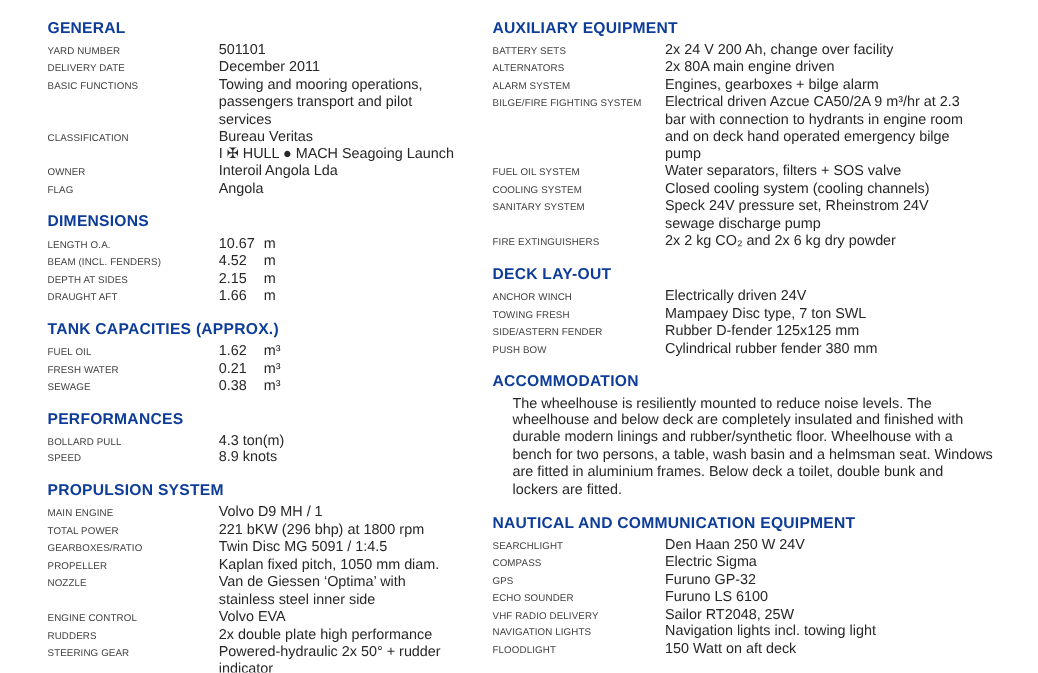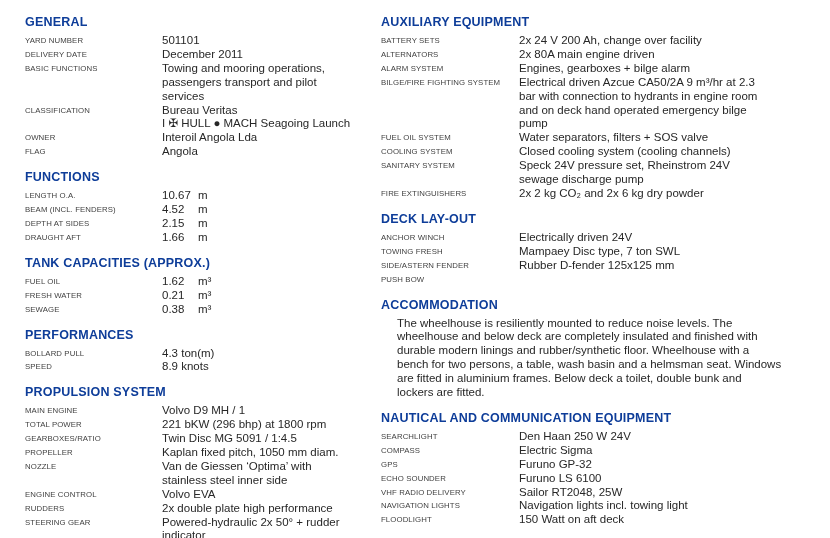--- a/index.html
+++ b/index.html
@@ -9,21 +9,21 @@
   }
   html,body{margin:0;padding:0;background:#ffffff;}
   body{
     width:830px;height:538px;overflow:hidden;
     font-family:"Liberation Sans","DejaVu Sans",sans-serif;
     color:var(--text);
   }
   .page{
     box-sizing:border-box;
     width:830px;height:414px;
-    padding:15px 0 0 25px;
+    padding:15px 0 0 38px;
     display:flex;
     background:#ffffff;
   }
   .col{flex:none;}
   .col-left{width:356px;}
   .col-right{width:436px;}
   .section{margin-bottom:11px;}
   .sec-title{
     font-size:12.5px;font-weight:bold;letter-spacing:.2px;
     color:var(--accent);
@@ -78,21 +78,21 @@
         <div class="row">
           <div class="label">OWNER</div>
           <div class="value">Interoil Angola Lda</div>
         </div>
         <div class="row">
           <div class="label">FLAG</div>
           <div class="value">Angola</div>
         </div>
       </section>
       <section class="section">
-        <h2 class="sec-title">FUNCTIONS</h2>
+        <h2 class="sec-title">DIMENSIONS</h2>
         <div class="row">
           <div class="label">LENGTH O.A.</div>
           <div class="value"><span class="num">10.67</span><span class="unit">m</span></div>
         </div>
         <div class="row">
           <div class="label">BEAM (INCL. FENDERS)</div>
           <div class="value"><span class="num">4.52</span><span class="unit">m</span></div>
         </div>
         <div class="row">
           <div class="label">DEPTH AT SIDES</div>
@@ -216,20 +216,21 @@
         <div class="row">
           <div class="label">TOWING FRESH</div>
           <div class="value">Mampaey Disc type, 7 ton SWL</div>
         </div>
         <div class="row">
           <div class="label">SIDE/ASTERN FENDER</div>
           <div class="value">Rubber D-fender 125x125 mm</div>
         </div>
         <div class="row">
           <div class="label">PUSH BOW</div>
+          <div class="value">Cylindrical rubber fender 380 mm</div>
         </div>
       </section>
       <section class="section">
         <h2 class="sec-title">ACCOMMODATION</h2>
         <p class="para">The wheelhouse is resiliently mounted to reduce noise levels. The
 wheelhouse and below deck are completely insulated and finished with
 durable modern linings and rubber/synthetic floor. Wheelhouse with a
 bench for two persons, a table, wash basin and a helmsman seat. Windows
 are fitted in aluminium frames.  Below deck a toilet, double bunk and
 lockers are fitted.</p>

